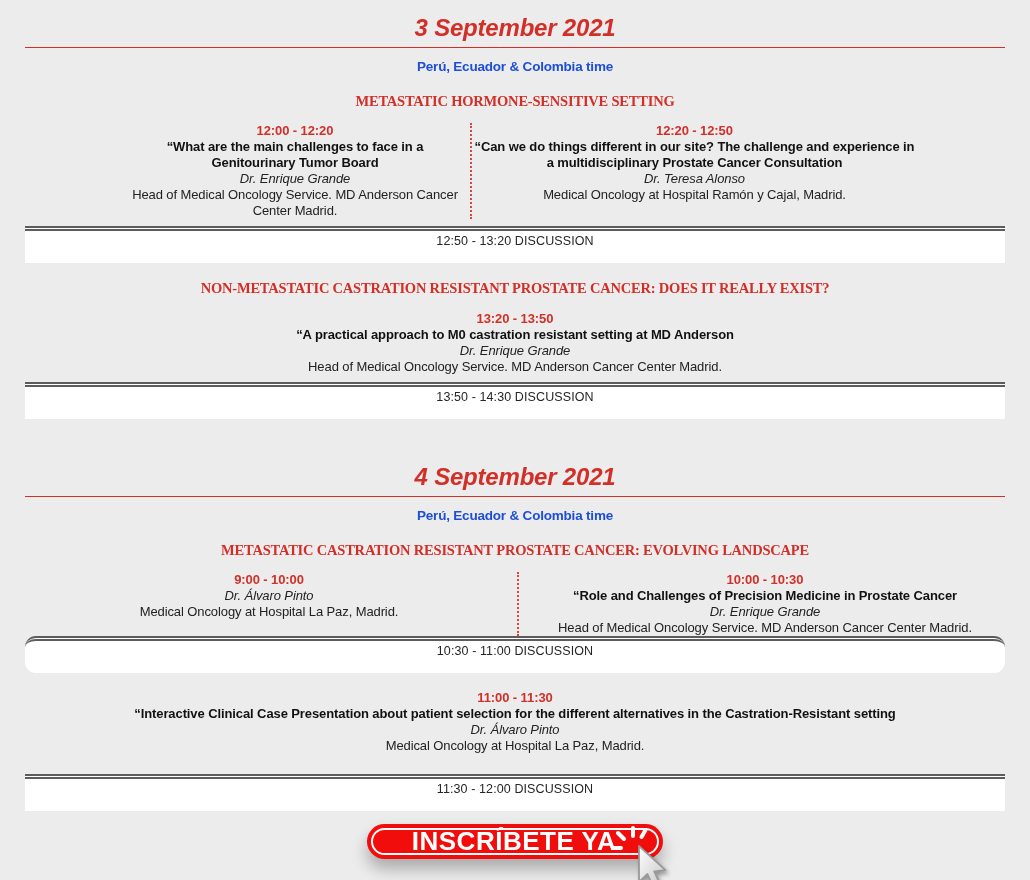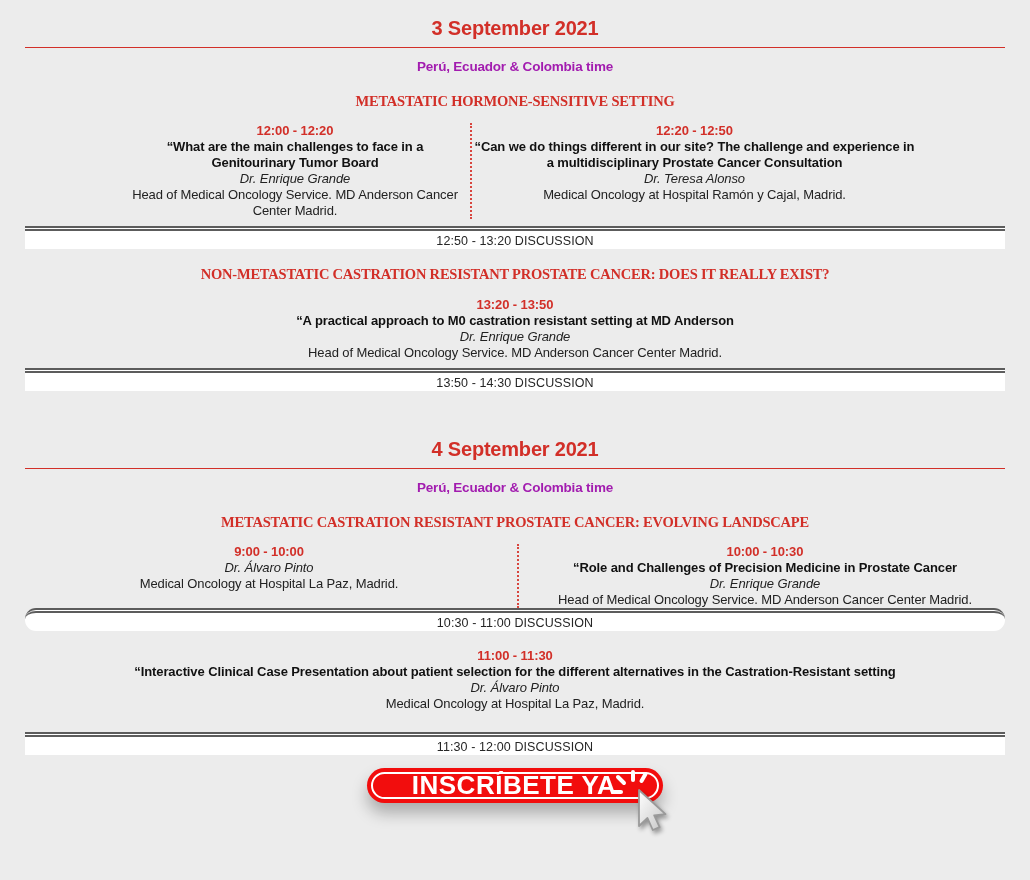--- a/index.html
+++ b/index.html
@@ -11,26 +11,26 @@
   html,body{margin:0;padding:0;}
   body{
     width:1030px;height:880px;background:var(--bg);
     font-family:"Liberation Sans","DejaVu Sans",sans-serif;
     color:var(--ink);overflow:hidden;
   }
   .page{position:relative;width:1030px;height:880px;padding-top:18px;box-sizing:border-box;}
 
   .day-title{
     margin:0;text-align:center;color:var(--red);
-    font-size:20px;font-weight:700;line-height:20px;letter-spacing:-0.2px;
+    font-size:24px;font-weight:700;line-height:20px;letter-spacing:-0.2px;font-style:italic;
   }
   .rule{height:0;border-top:1.5px solid var(--red);margin:9px 25px 0;}
   .tz{
     margin-top:12px;text-align:center;font-size:13.5px;font-weight:700;
-    line-height:14px;color:#a21caf;letter-spacing:-0.2px;
+    line-height:14px;color:#1d4ed8;letter-spacing:-0.2px;
   }
   .sec-heading{
     margin:20px 25px 0;text-align:center;color:var(--red);
     font-size:14.5px;font-weight:700;line-height:15px;letter-spacing:-0.2px;font-family:Liberation Serif, serif;
   }
 
   .cols{display:flex;margin:14px 25px 0;align-items:stretch;}
   .col{box-sizing:border-box;text-align:center;font-size:13px;line-height:16px;letter-spacing:-0.1px;}
   .d1-l{flex:0 0 445px;padding-left:105px;padding-right:10px;}
   .d1-r{flex:1 1 auto;padding-left:2px;padding-right:90px;}
@@ -43,21 +43,21 @@
   .talk-speaker{font-style:italic;color:#222;}
   .talk-affil{color:#222;}
   .condense{display:block;white-space:nowrap;transform:scaleX(0.9);transform-origin:50% 50%;}
 
   .single-talk{margin:15px 25px 0;text-align:center;font-size:13px;line-height:16px;letter-spacing:-0.1px;}
   .single-talk.mt17{margin-top:17px;}
 
   .discussion{
     margin:7px 25px 0;background:#ffffff;border-top:5px double #5c5c5c;
     text-align:center;font-size:12.5px;line-height:13px;color:#262626;
-    padding:4px 0 1px;letter-spacing:0.1px;
+    padding:4px 0 15px;letter-spacing:0.1px;
   }
   .discussion.mt16{margin-top:0;border-radius:11px;}
   .discussion.mt20{margin-top:20px;}
 
   .day2{margin-top:48px;}
 
   .cta-wrap{margin-top:13px;display:flex;justify-content:center;}
   .cta{
     position:relative;width:296px;height:35px;border:none;cursor:pointer;
     background:var(--btn-red);border-radius:26px;

